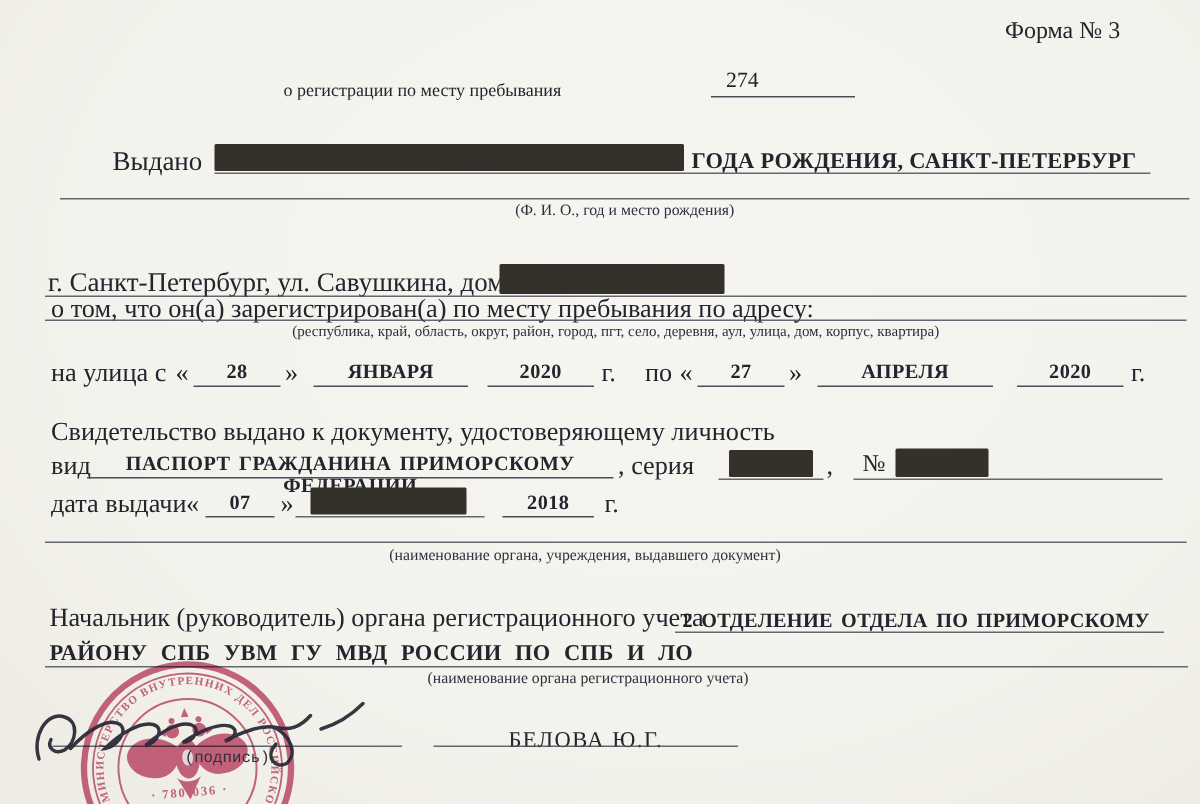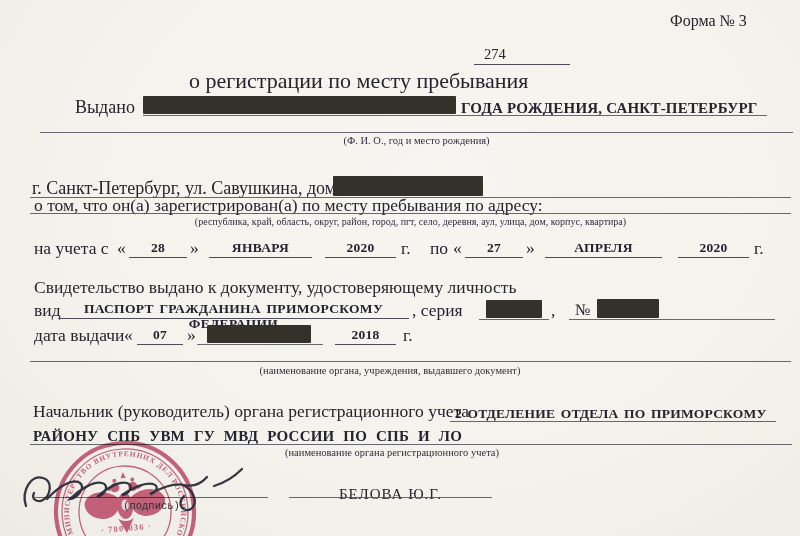--- a/index.html
+++ b/index.html
@@ -27,37 +27,37 @@
   .sig-svg{position:absolute; z-index:3;}
 </style>
 </head>
 <body>
 
 <div class="page">
 
   <div class="abs" style="left:670px; top:12px; font-size:16px;">Форма № 3</div>
 
   <div class="title-num" style="left:474px; top:46px; width:86px;">274</div>
-  <div class="abs" style="left:189px; top:69px; font-size:22px;">о регистрации по месту пребывания</div>
+  <div class="abs" style="left:189px; top:54px; font-size:12px;">о регистрации по месту пребывания</div>
 
   <div class="abs t18" style="left:75px; top:97px;">Выдано</div>
   <div class="redact" style="left:143px; top:96px; width:313px; height:18px;"></div>
   <div class="abs boldfill" style="left:461px; top:100px; font-size:15px;">ГОДА РОЖДЕНИЯ, САНКТ-ПЕТЕРБУРГ</div>
   <div class="hline" style="left:143px; top:115px; width:624px;"></div>
   <div class="hline" style="left:40px; top:132px; width:753px;"></div>
   <div class="cap" style="left:40px; top:136px; width:753px;">(Ф. И. О., год и место рождения)</div>
 
   <div class="abs t17" style="left:34px; top:160px;margin-top:36px;">о том, что он(а) зарегистрирован(а) по месту пребывания по адресу:</div>
   <div class="abs t18" style="left:32px; top:178px;">г. Санкт-Петербург, ул. Савушкина, дом</div>
   <div class="redact" style="left:333px; top:176px; width:150px; height:20px;"></div>
   <div class="hline" style="left:30px; top:197px; width:761px;"></div>
   <div class="hline" style="left:30px; top:213px; width:761px;"></div>
   <div class="cap" style="left:30px; top:217px; width:761px; font-size:10px;">(республика, край, область, округ, район, город, пгт, село, деревня, аул, улица, дом, корпус, квартира)</div>
 
-  <div class="abs t17" style="left:34px; top:239px;">на учета с</div>
+  <div class="abs t17" style="left:34px; top:239px;">на улица с</div>
   <div class="abs t17" style="left:117px; top:239px;">«</div>
   <div class="uval" style="left:129px; top:240px; width:58px;">28</div>
   <div class="abs t17" style="left:190px; top:239px;">»</div>
   <div class="uval" style="left:209px; top:240px; width:103px;">ЯНВАРЯ</div>
   <div class="uval" style="left:325px; top:240px; width:71px;">2020</div>
   <div class="abs t17" style="left:401px; top:239px;">г.</div>
   <div class="abs t17" style="left:430px; top:239px;">по</div>
   <div class="abs t17" style="left:453px; top:239px;">«</div>
   <div class="uval" style="left:465px; top:240px; width:58px;">27</div>
   <div class="abs t17" style="left:526px; top:239px;">»</div>

